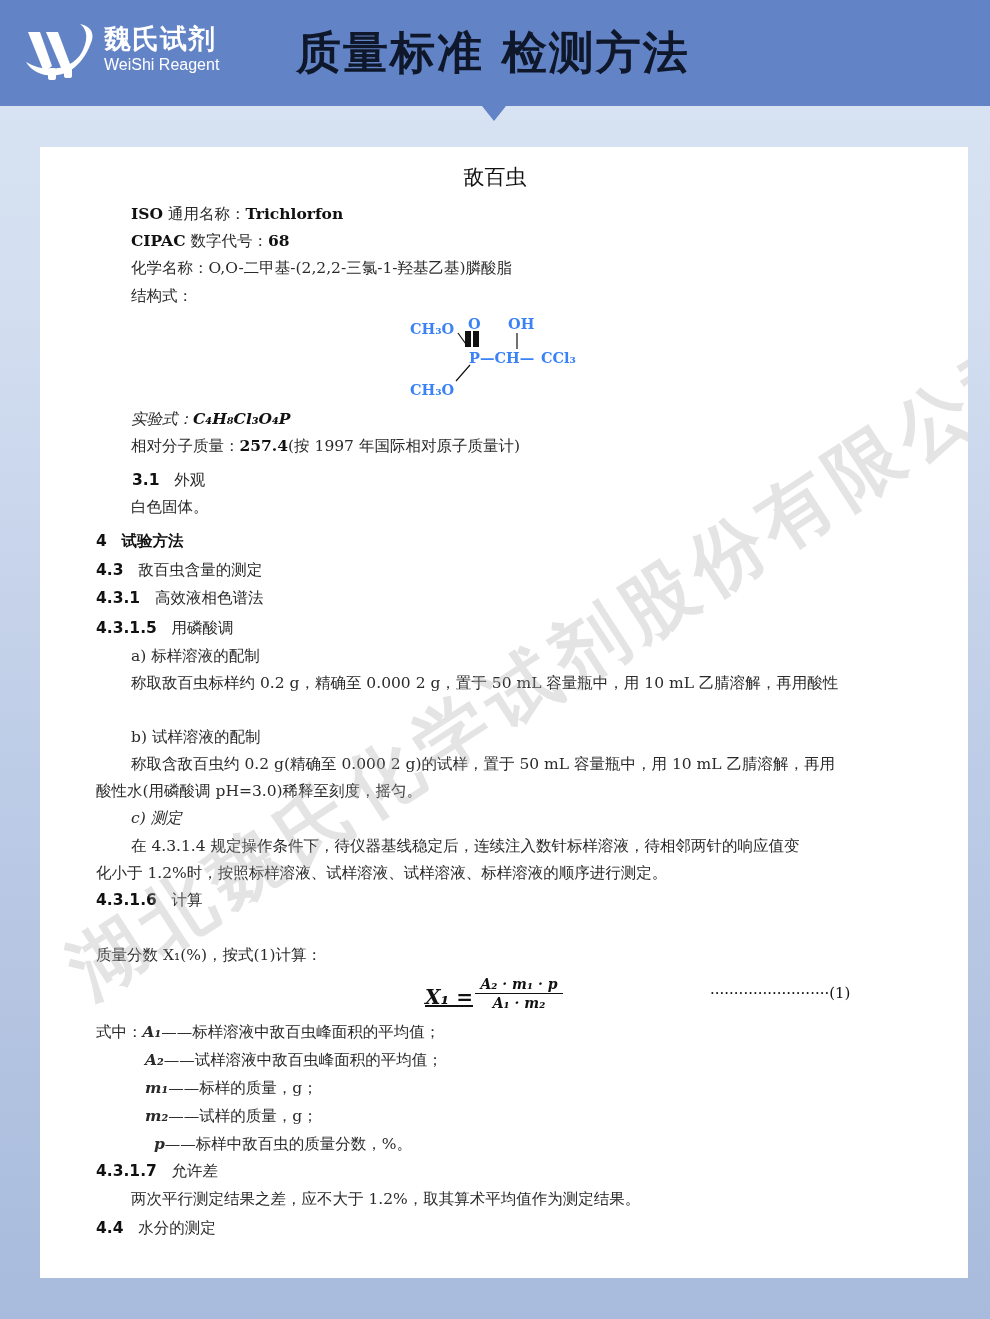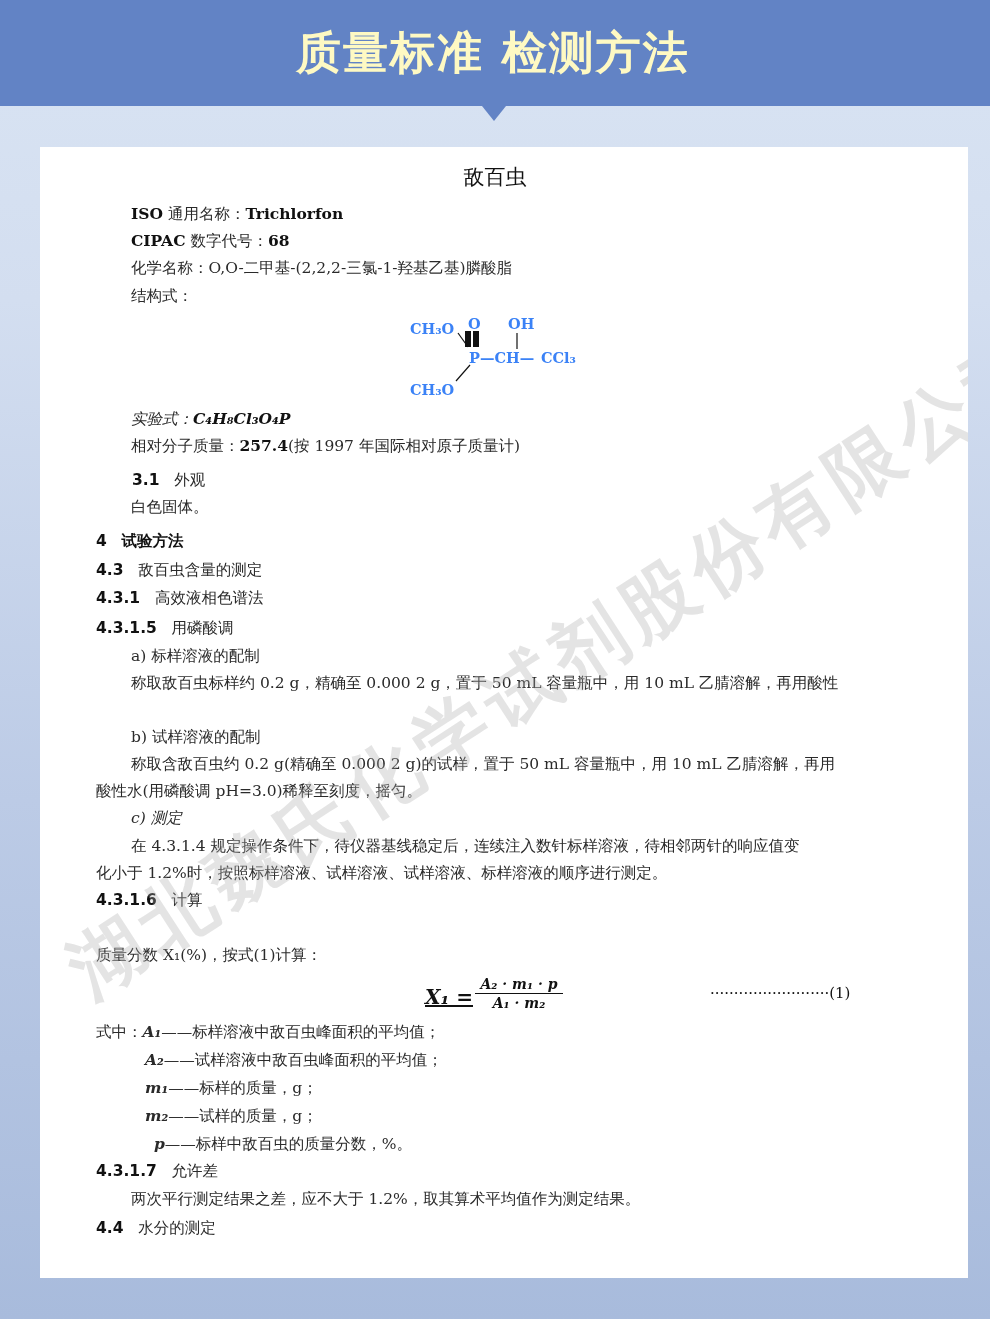--- a/index.html
+++ b/index.html
@@ -24,21 +24,21 @@
     position: absolute; left: 86px; top: 6px; color: #fff;
     font-family: "DejaVu Sans", "Liberation Sans", sans-serif;
     font-size: 27px; font-weight: bold; letter-spacing: 1px; line-height: 30px;
   }
   .logo-en {
     position: absolute; left: 86px; top: 38px; color: #fff;
     font-family: "Liberation Sans", "DejaVu Sans", sans-serif;
     font-size: 16px; line-height: 18px;
   }
   .header-title {
-    position: absolute; left: 296px; top: 22px; color: #fef9c3;
+    position: absolute; left: 296px; top: 22px; color: #0f172a;
     font-family: "DejaVu Sans", "Liberation Sans", sans-serif;
     font-size: 45px; font-weight: bold; letter-spacing: 2px; line-height: 62px;
   }
   .paper {
     position: absolute; left: 40px; top: 147px; width: 910px; height: 1131px;
     background: #ffffff; overflow: hidden; padding-left: 18px;
   }
   .doc-title {
     position: absolute; left: 0; width: 910px; top: 16px; text-align: center;
     font-family: "DejaVu Sans", "Liberation Sans", sans-serif;
@@ -68,20 +68,31 @@
     position: absolute; left: 10px; top: 790px; transform-origin: 0 0; transform: rotate(-33deg);
     font-family: "DejaVu Sans", "Liberation Sans", sans-serif; font-weight: bold;
     font-size: 74px; letter-spacing: 8px; color: rgba(170,170,170,0.32); white-space: nowrap;
     pointer-events: none;
   }
 </style>
 </head>
 <body>
 
 <div class="header">
+  <div class="logo">
+    <svg class="logo-mark" viewBox="0 0 80 64">
+      <path d="M8 44 C 20 64, 60 66, 74 22 C 76 14, 72 8, 62 6 C 70 12, 70 22, 64 34 C 54 52, 28 56, 8 44 Z" fill="#ffffff"></path>
+      <polygon points="10,14 22,14 34,48 26,54" fill="#ffffff"></polygon>
+      <polygon points="28,14 40,14 52,46 44,52" fill="#ffffff"></polygon>
+      <rect x="30" y="50" width="8" height="12" rx="2" fill="#ffffff"></rect>
+      <rect x="46" y="48" width="8" height="12" rx="2" fill="#ffffff"></rect>
+    </svg>
+    <div class="logo-cn">魏氏试剂</div>
+    <div class="logo-en">WeiShi Reagent</div>
+  </div>
   <div class="header-title">质量标准 检测方法</div>
 </div>
 <div class="header-pointer"></div>
 
 <div class="paper">
   <div class="doc-title">敌百虫</div>
 
   <div class="line" style="left:91px; top:56px;">
     <span class="b">ISO</span><span> 通用名称：</span><span class="b">Trichlorfon</span>
   </div>

